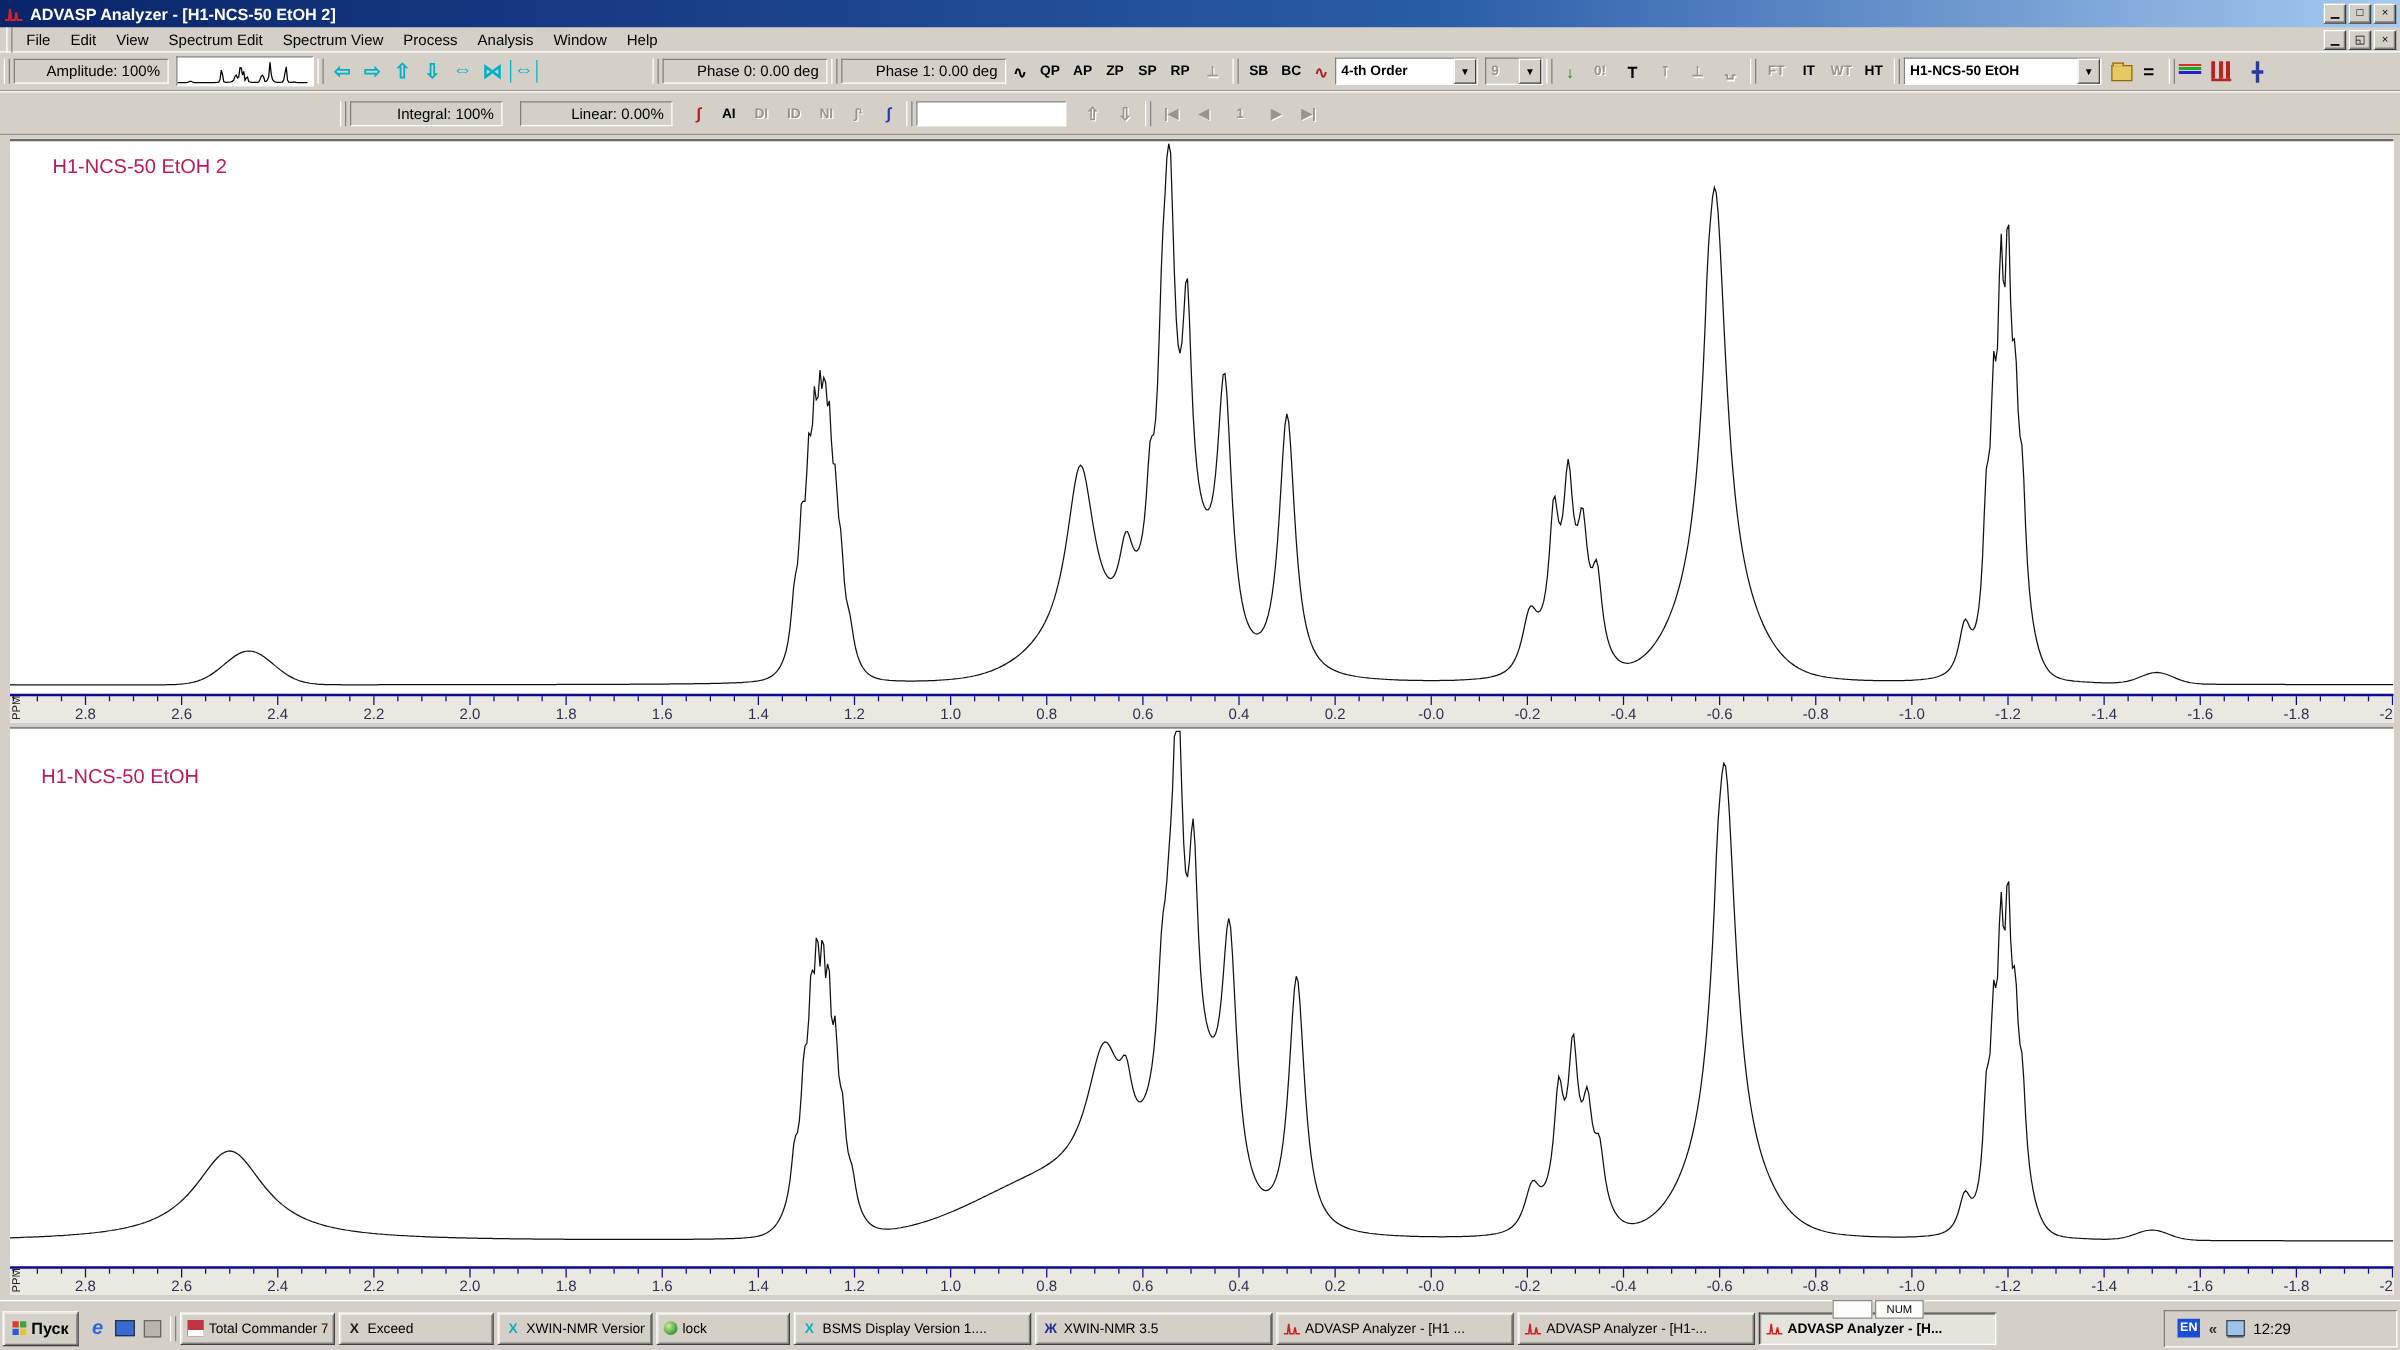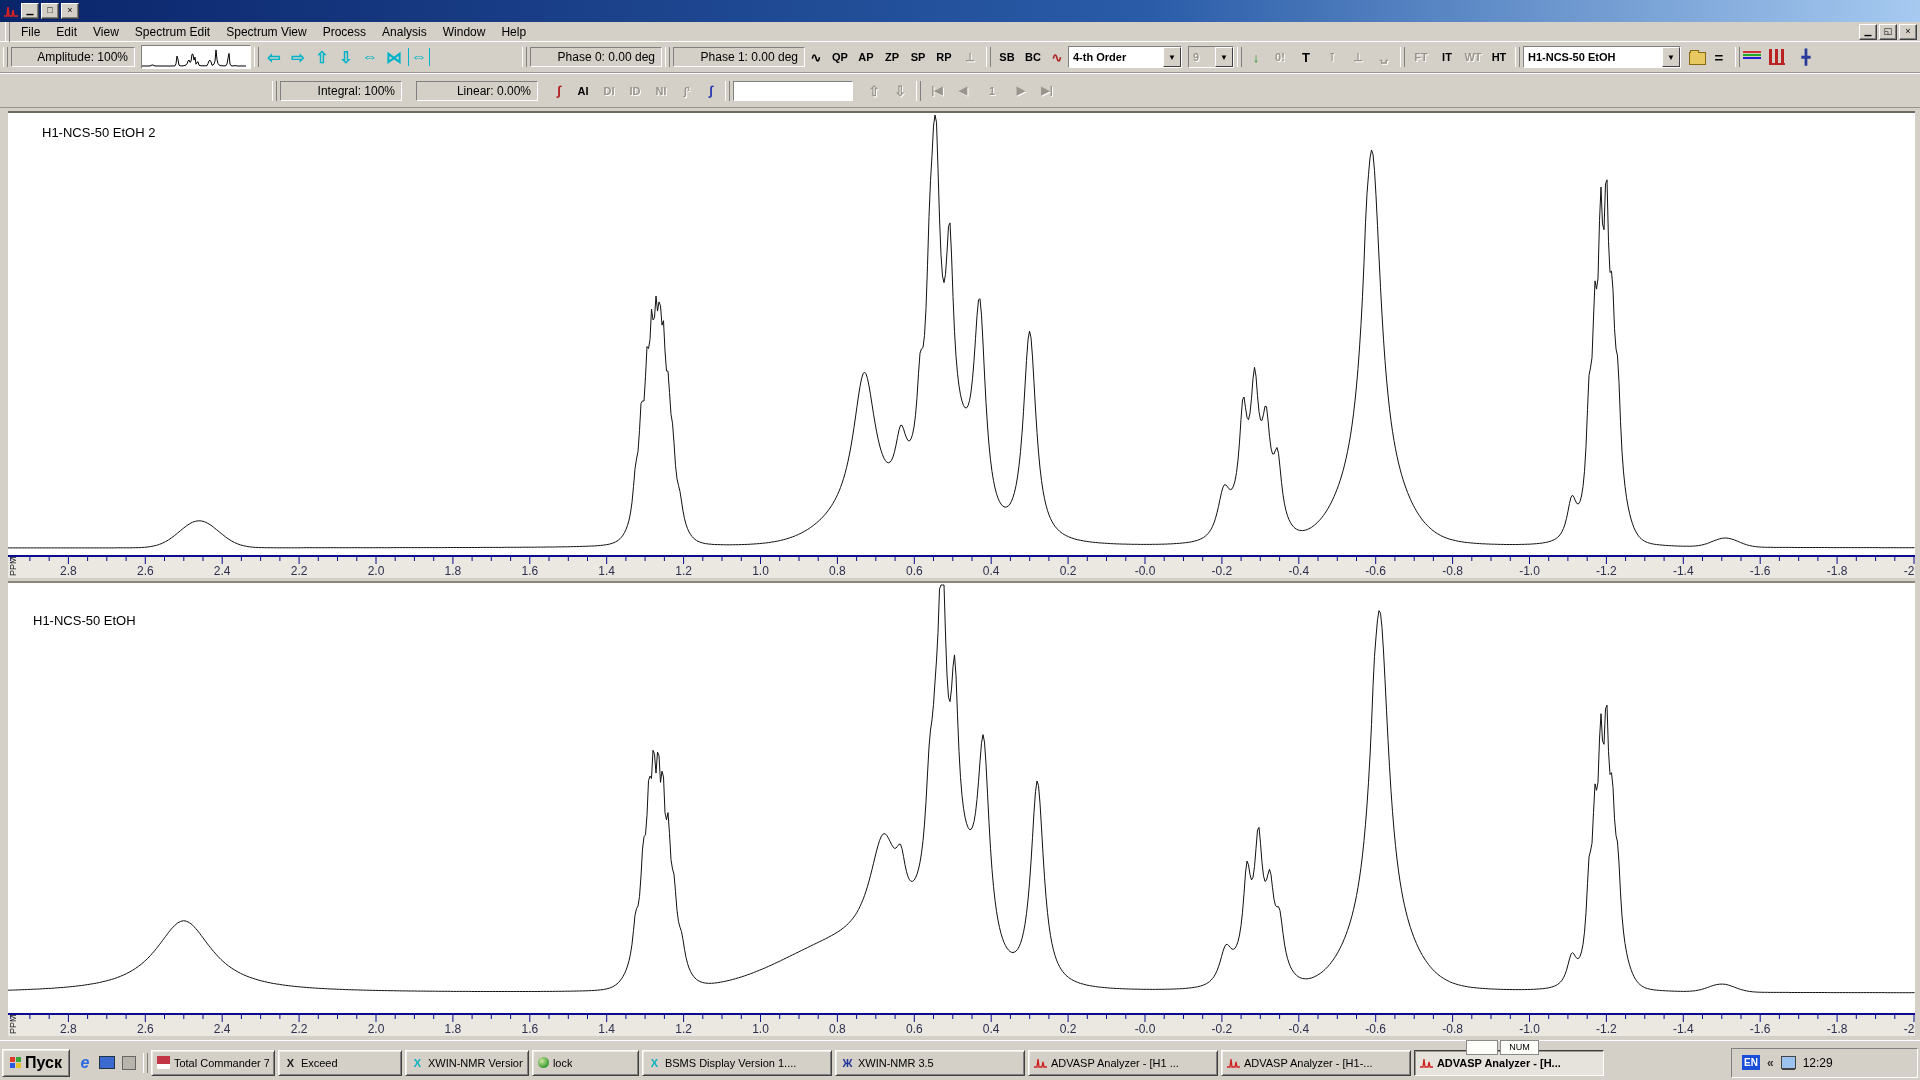--- a/index.html
+++ b/index.html
@@ -38,30 +38,30 @@
   .minibox{width:108px;height:22px;border:1px solid;border-color:#808080 #fff #fff #808080;
     background:#fff;display:flex;align-items:flex-end;}
   .textinput{width:112px;height:18px;border:1px solid;border-color:#808080 #fff #fff #808080;
     background:#fff;font-size:11px;padding:0 3px;}
   .iconbox{width:22px;text-align:center;font-size:13px;}
   
   #client{position:relative;height:933px;background:#d4d0c8;}
   .panel{position:absolute;left:8px;width:1907px;background:#fff;overflow:hidden;}
   #panel1{top:3px;height:467px;}
   #panel2{top:473px;height:455px;}
-  .spec-title{position:absolute;font-size:13px;color:#000000;white-space:nowrap;}
+  .spec-title{position:absolute;font-size:16px;color:#be185d;white-space:nowrap;}
   #panel1 .spec-title{left:34px;top:14px;}
   #panel2 .spec-title{left:25px;top:32px;}
   svg.chart{position:absolute;left:0;top:0;}
   
   #taskbar{position:absolute;left:0;top:1040px;width:1920px;height:40px;background:#d4d0c8;
     border-top:1px solid #fff;box-sizing:border-box;display:flex;align-items:center;padding:4px 2px 0 2px;}
   .start-btn{height:26px;background:#d4d0c8;border:1px solid;border-color:#fff #404040 #404040 #fff;
     box-shadow:inset 1px 1px 0 #ecebe5,inset -1px -1px 0 #808080;display:flex;align-items:center;
-    font-size:16px;font-weight:bold;padding:0 7px;margin-right:4px;gap:4px;}
+    font-size:13px;font-weight:bold;padding:0 7px;margin-right:4px;gap:4px;}
   .flag{position:relative;width:11px;height:11px;display:inline-block;}
   .flag i{position:absolute;width:5px;height:5px;}
   .ql{width:22px;height:24px;display:flex;align-items:center;justify-content:center;}
   .task-btn{height:26px;background:#d4d0c8;border:1px solid;border-color:#fff #404040 #404040 #fff;
     box-shadow:inset 1px 1px 0 #ecebe5,inset -1px -1px 0 #808080;display:flex;align-items:center;
     font-size:11px;padding:0 5px;margin-right:3px;overflow:hidden;white-space:nowrap;gap:4px;box-sizing:border-box;}
   .task-btn.active{border-color:#404040 #fff #fff #404040;box-shadow:inset 1px 1px 0 #9a968e;
     background:#e6e3dc;font-weight:bold;}
   .task-btn .lbl{overflow:hidden;text-overflow:clip;}
   .ticon{width:13px;height:13px;display:inline-flex;align-items:center;justify-content:center;
@@ -85,20 +85,21 @@
   .greenball{width:11px;height:11px;border-radius:50%;background:radial-gradient(circle at 35% 35%,#cfe8a0,#3a9a30 70%);}
   .floppyi{background:#c23545;box-shadow:inset 0 -5px 0 #fff,inset 0 -6px 0 #c23545;}
 </style>
 </head>
 <body>
 
 <div id="titlebar">
   <svg width="16" height="14" viewBox="0 0 16 14">
     <polyline points="1,12 4,12 5,3 6,12 9,12 10,6 11,12 15,12" fill="none" stroke="#e02020" stroke-width="1.5"></polyline>
   </svg>
+  <span class="ttext">ADVASP Analyzer - [H1-NCS-50 EtOH 2]</span>
   <span class="winbtn">▁</span>
   <span class="winbtn">□</span>
   <span class="winbtn">×</span>
 </div>
 
 <div id="menubar">
   <span class="grip"></span>
   <span class="menu-item">File</span>
   <span class="menu-item">Edit</span>
   <span class="menu-item">View</span>

